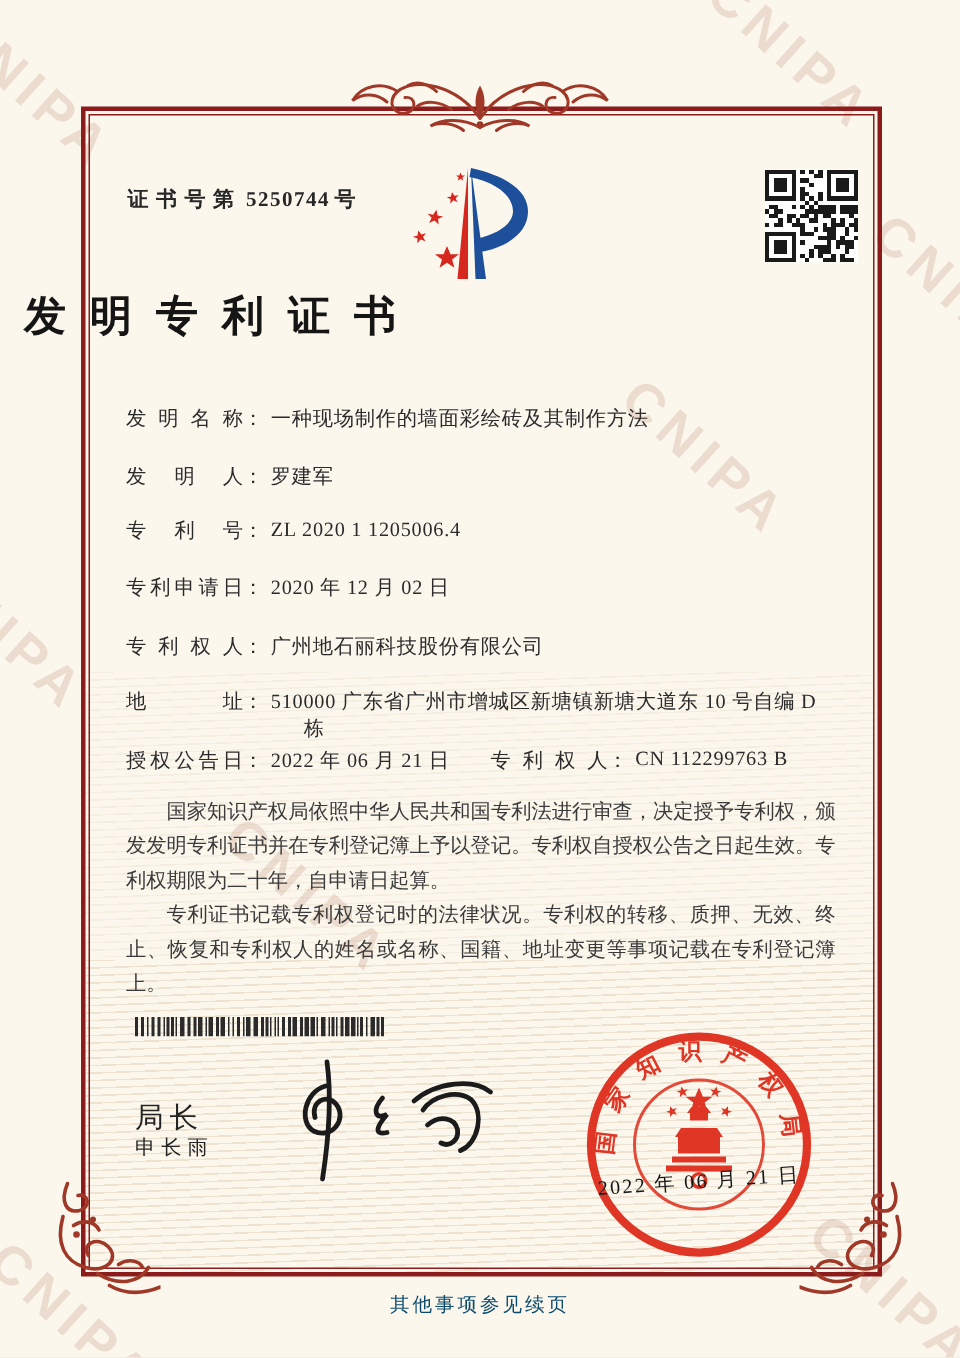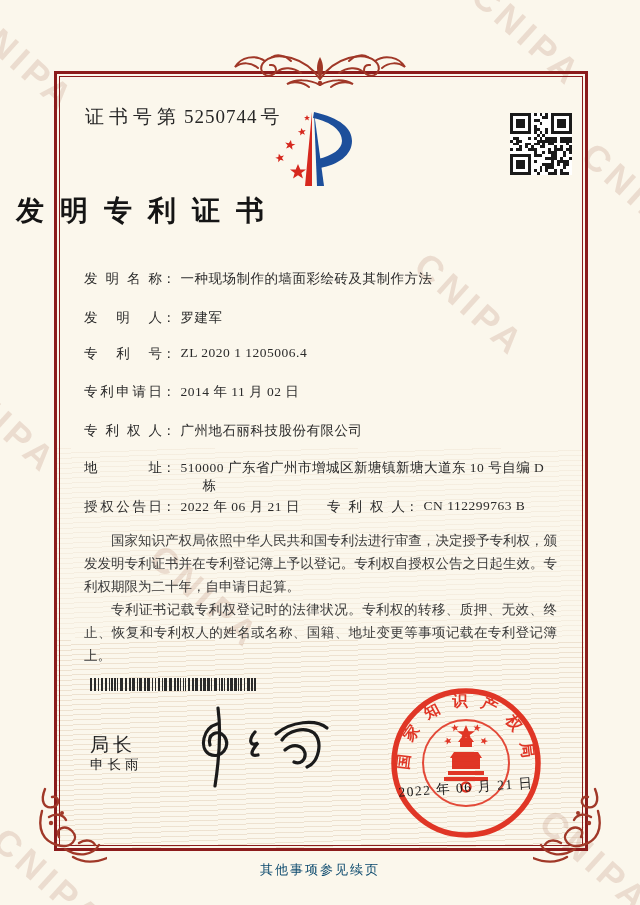--- a/index.html
+++ b/index.html
@@ -26,21 +26,21 @@
   }
   .waves.mid{top:448px;height:190px;opacity:.35;}
   .waves.low{top:640px;height:209px;opacity:.8;}
   
   .frame{
     position:absolute;left:54px;top:71px;width:528px;height:774px;
     border:3px solid var(--accent);
   }
   .frame-inner{position:absolute;inset:2px;border:1px solid var(--accent);}
   
-  .cert-no{position:absolute;left:85px;top:104px;font-size:19px;color:#272727;}
+  .cert-no{position:absolute;left:85px;top:124px;font-size:14px;color:#272727;font-weight:bold;}
   .cert-no .sp{letter-spacing:5px;}
   .cert-no .num{letter-spacing:1px;padding:0 3px;}
   .logo{position:absolute;left:266px;top:108px;width:110px;height:84px;}
   .qr{position:absolute;left:510px;top:113px;width:62px;height:62px;}
   .title{
     position:absolute;left:0;right:0;top:192px;text-align:left;
     font-size:28px;font-weight:bold;letter-spacing:16px;text-indent:16px;color:#151515;
   }
   
   .row{position:absolute;left:84px;font-size:13.5px;color:#2b2b2b;white-space:nowrap;}
@@ -303,21 +303,21 @@
   <div class="row" style="top:309px">
     <span class="flabel">发明人</span><span class="fcolon">：</span><span class="fvalue">罗建军</span>
   </div>
   <div class="row" style="top:270px">
     <span class="flabel">发明名称</span><span class="fcolon">：</span><span class="fvalue">一种现场制作的墙面彩绘砖及其制作方法</span>
   </div>
   <div class="row" style="top:345px">
     <span class="flabel">专利号</span><span class="fcolon">：</span><span class="fvalue">ZL 2020 1 1205006.4</span>
   </div>
   <div class="row" style="top:383px">
-    <span class="flabel">专利申请日</span><span class="fcolon">：</span><span class="fvalue">2014 年 11 月 02 日</span>
+    <span class="flabel">专利申请日</span><span class="fcolon">：</span><span class="fvalue">2020 年 12 月 02 日</span>
   </div>
   <div class="row" style="top:422px">
     <span class="flabel">专利权人</span><span class="fcolon">：</span><span class="fvalue">广州地石丽科技股份有限公司</span>
   </div>
   <div class="row addr" style="top:459px">
     <span class="flabel">地址</span><span class="fcolon">：</span><span class="fvalue"><span class="l1">510000 广东省广州市增城区新塘镇新塘大道东 10 号自编 D</span><span class="l2">栋</span></span>
   </div>
   <div class="row" style="top:498px">
     <span class="flabel">授权公告日</span><span class="fcolon">：</span><span class="fvalue">2022 年 06 月 21 日</span>
     <span class="pair2">

